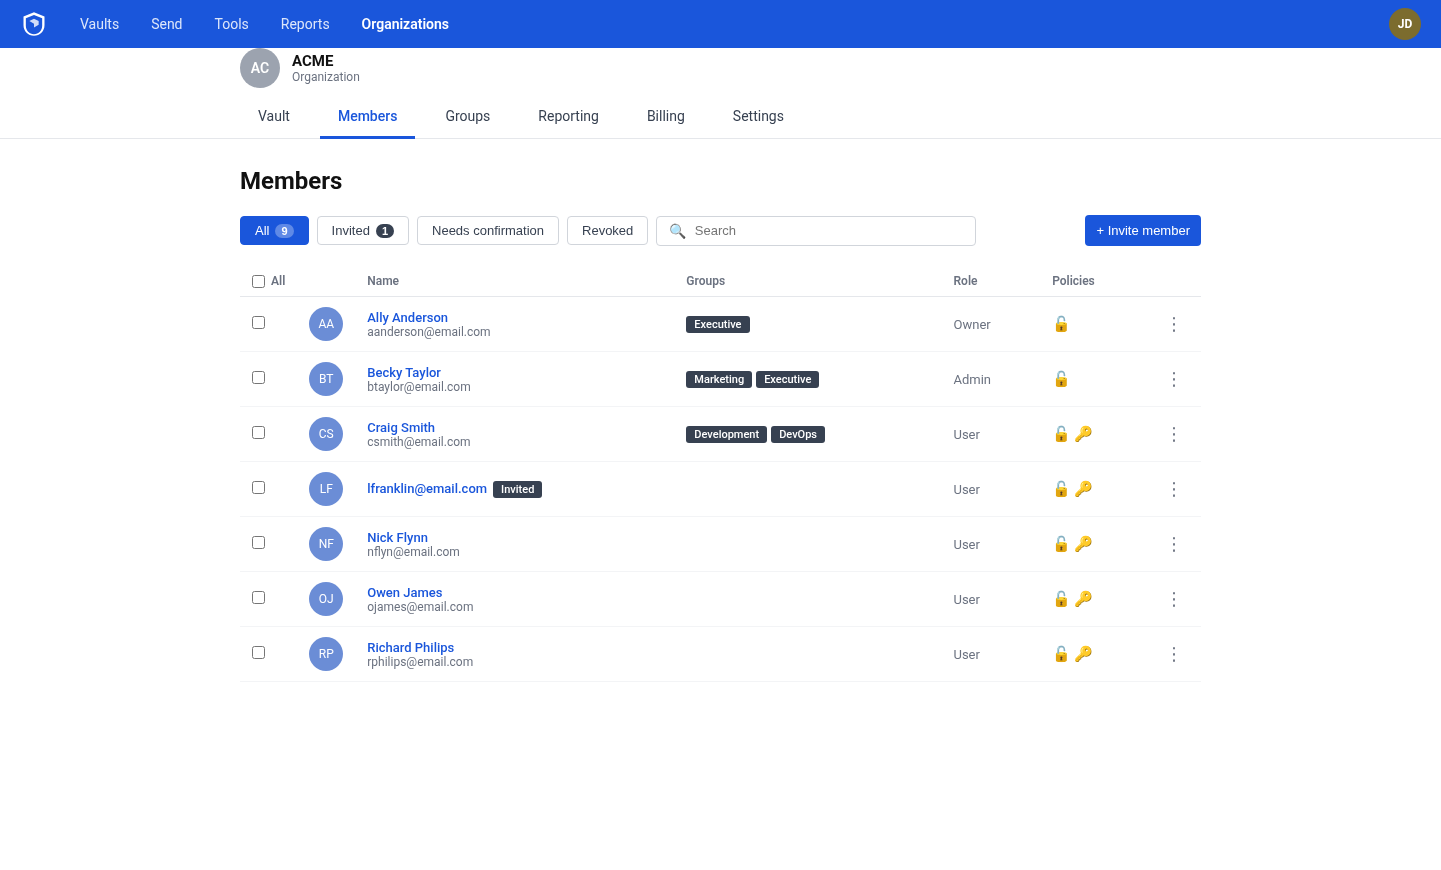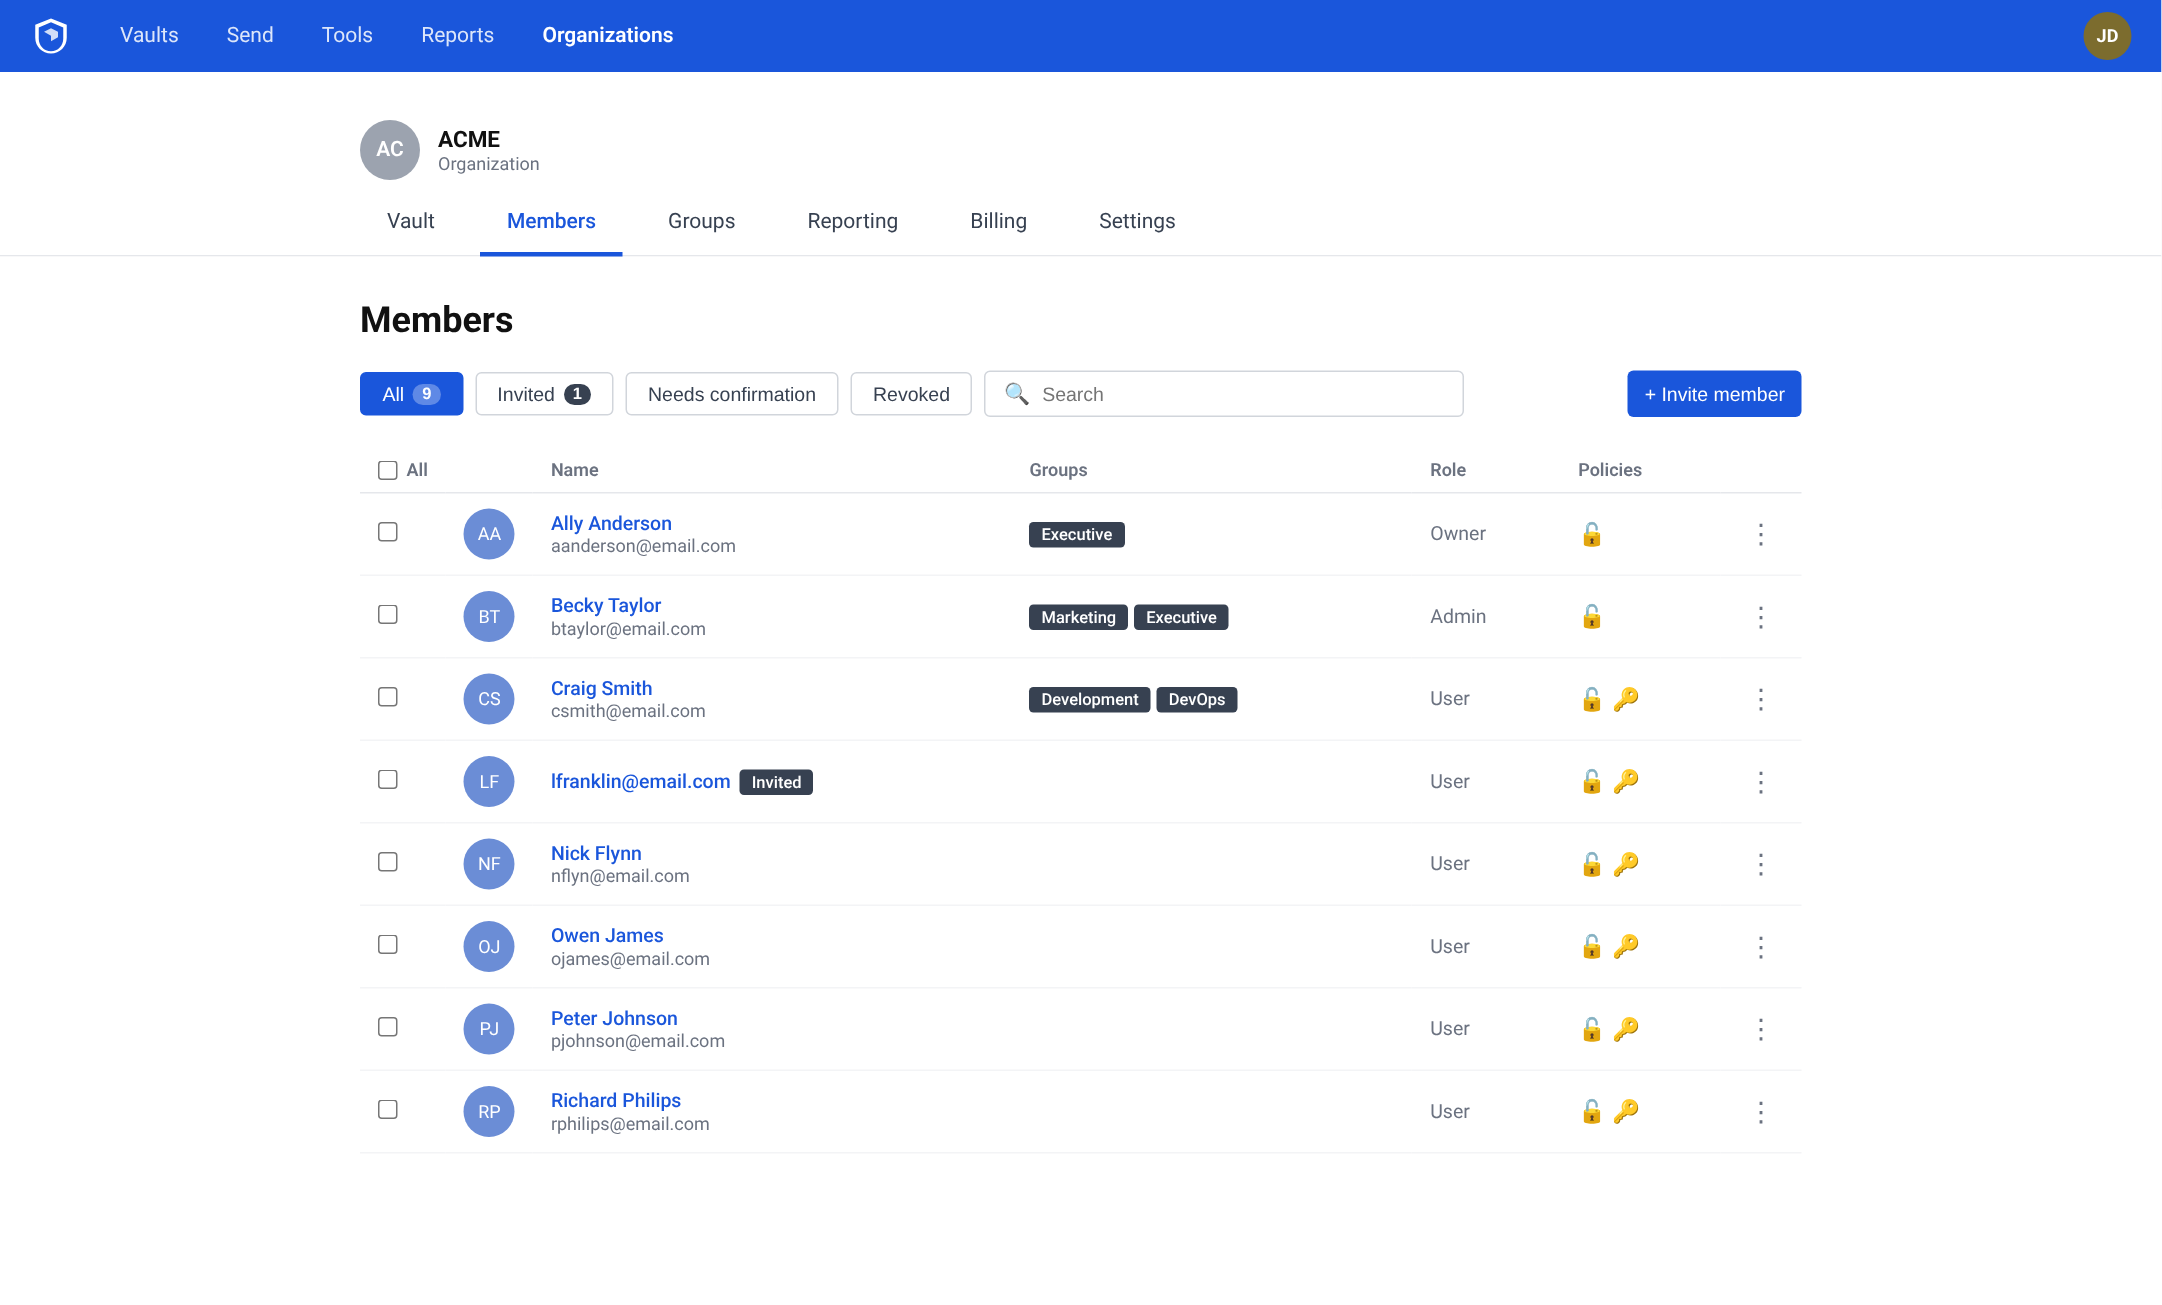--- a/index.html
+++ b/index.html
@@ -32,21 +32,21 @@
       width: 32px; height: 32px; border-radius: 50%;
       background: #7c6c2e;
       color: #fff; font-size: 12px; font-weight: 700;
       display: flex; align-items: center; justify-content: center;
       cursor: pointer;
     }
 
     
     .org-header {
       background: #fff;
-      padding: 32px 240px 0;
+      padding: 0 240px 0;
       border-bottom: 1px solid #e5e7eb;
     }
     .org-info {
       display: flex; align-items: center; gap: 12px;
       margin-bottom: 12px;
     }
     .org-avatar {
       width: 40px; height: 40px; border-radius: 50%;
       background: #9ca3af;
       color: #fff; font-size: 14px; font-weight: 600;
@@ -394,39 +394,20 @@
             <div class="policy-icons">
               <span title="Manage Vault">🔓</span>
               <span title="Policy">🔑</span>
             </div>
           </td>
           <td><button class="more-btn">⋮</button></td>
         </tr>
         <tr>
           <td class="checkbox-col"><input type="checkbox" style=""></td>
           <td class="avatar-col">
-            <div class="member-avatar" style="background:#6b8dd6">PJ</div>
-          </td>
-          <td>
-            <div><a class="member-name" href="#">Peter Johnson</a></div>
-            <div class="member-email">pjohnson@email.com</div>
-          </td>
-          <td></td>
-          <td><span class="role-text">User</span></td>
-          <td>
-            <div class="policy-icons">
-              <span title="Manage Vault">🔓</span>
-              <span title="Policy">🔑</span>
-            </div>
-          </td>
-          <td><button class="more-btn">⋮</button></td>
-        </tr>
-        <tr>
-          <td class="checkbox-col"><input type="checkbox" style=""></td>
-          <td class="avatar-col">
             <div class="member-avatar" style="background:#6b8dd6">RP</div>
           </td>
           <td>
             <div><a class="member-name" href="#">Richard Philips</a></div>
             <div class="member-email">rphilips@email.com</div>
           </td>
           <td></td>
           <td><span class="role-text">User</span></td>
           <td>
             <div class="policy-icons">

